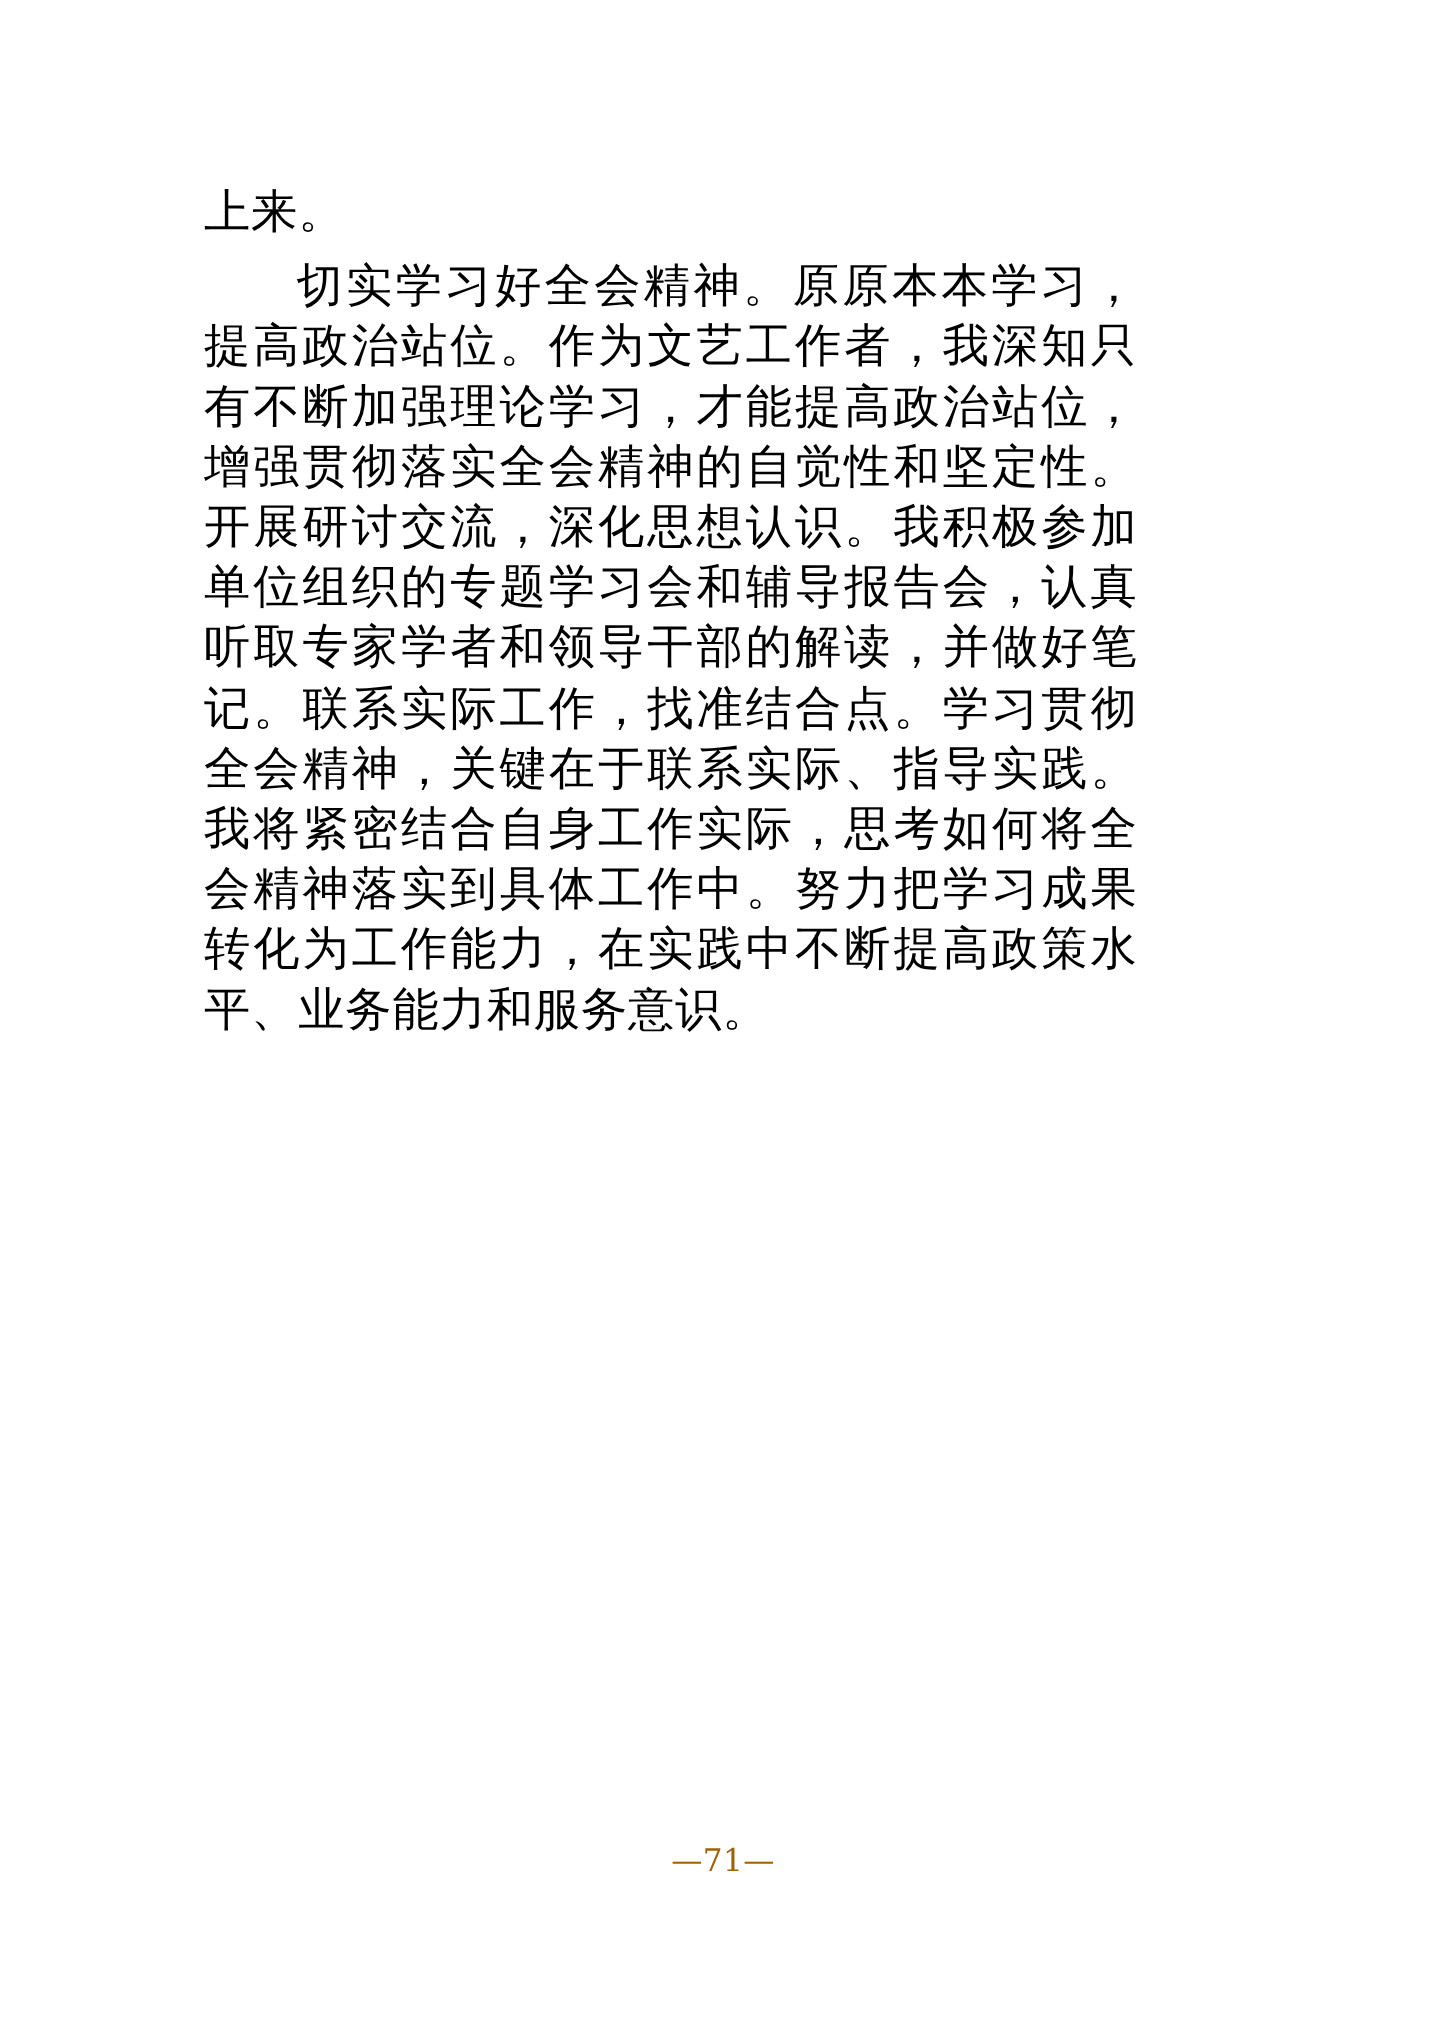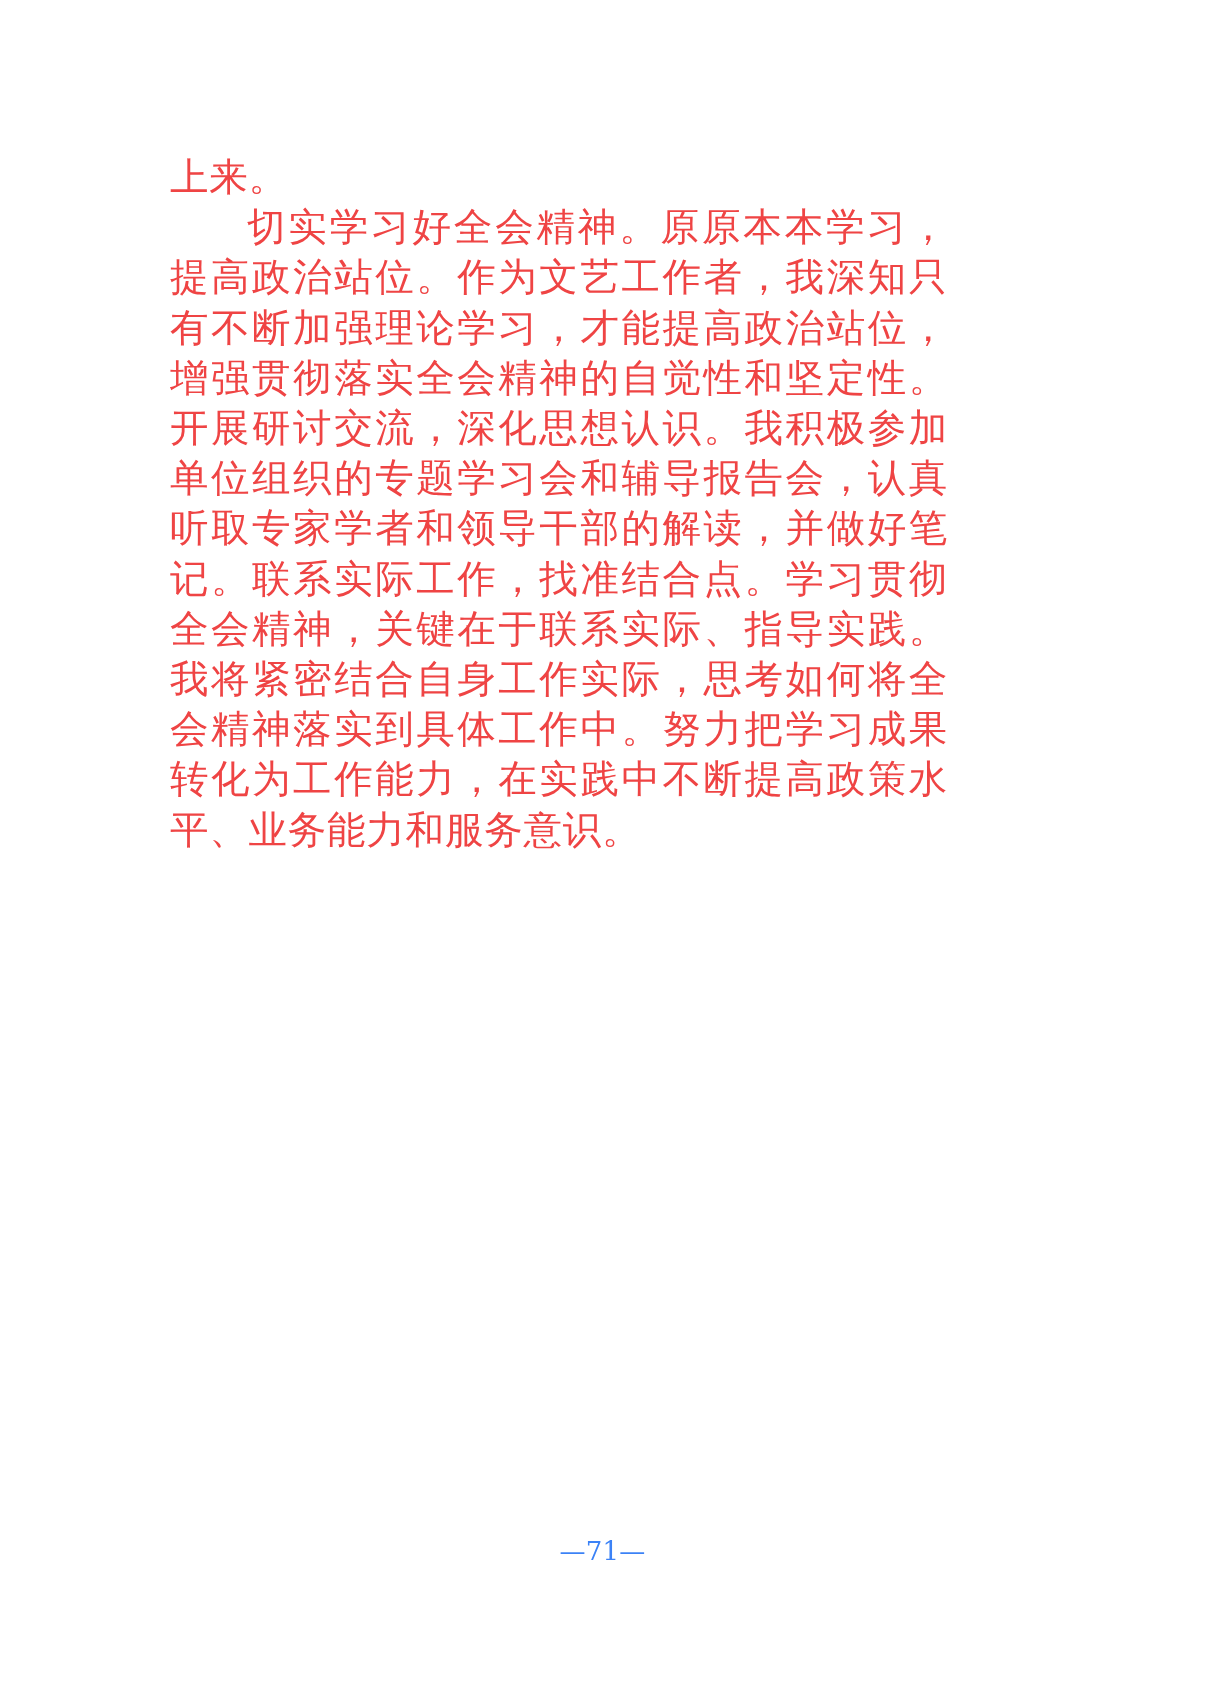--- a/index.html
+++ b/index.html
@@ -33,43 +33,43 @@
     width: 778px;
   }
 
   .para {
     margin: 0;
     font-size: 38.5px;
     line-height: 50.2px;
     letter-spacing: 0.02em;
     text-align: justify;
     text-justify: inter-character;
-    color: #ef4444;
+    color: #000000;
     font-weight: 400;
     text-align-last: left;
     word-break: break-all;
   }
 
   .para.indent {
     text-indent: 2em;
   }
 
   .para + .para {
-    margin-top: 0;
+    margin-top: 12px;
   }
 
   .page-number {
     position: absolute;
     left: 0;
     top: 1534px;
     width: 1205px;
     text-align: center;
     font-size: 26px;
     line-height: 34px;
-    color: #3b82f6;
+    color: #a16207;
     font-family: "DejaVu Serif", "Liberation Serif", serif;
     letter-spacing: 0.01em;
   }
 </style>
 </head>
 <body>
 
 <div class="page">
 
   <div class="text-block">

